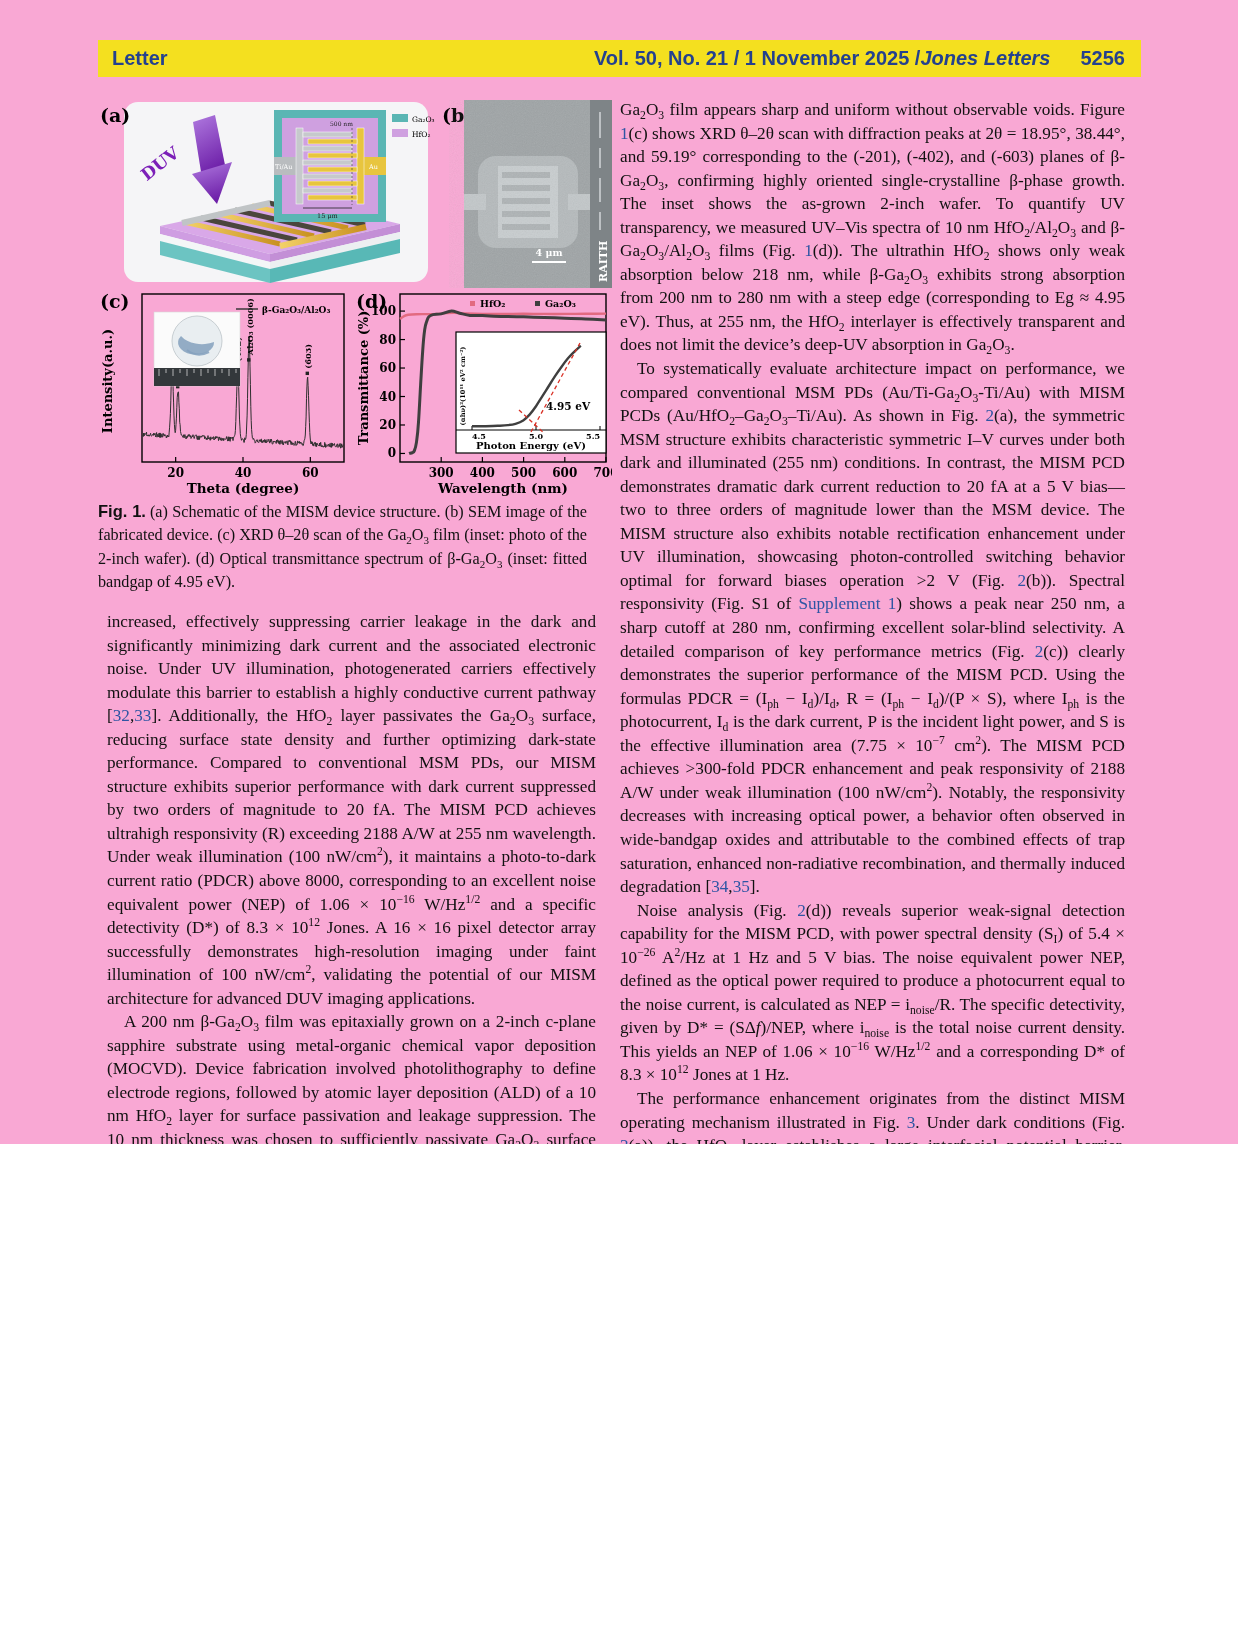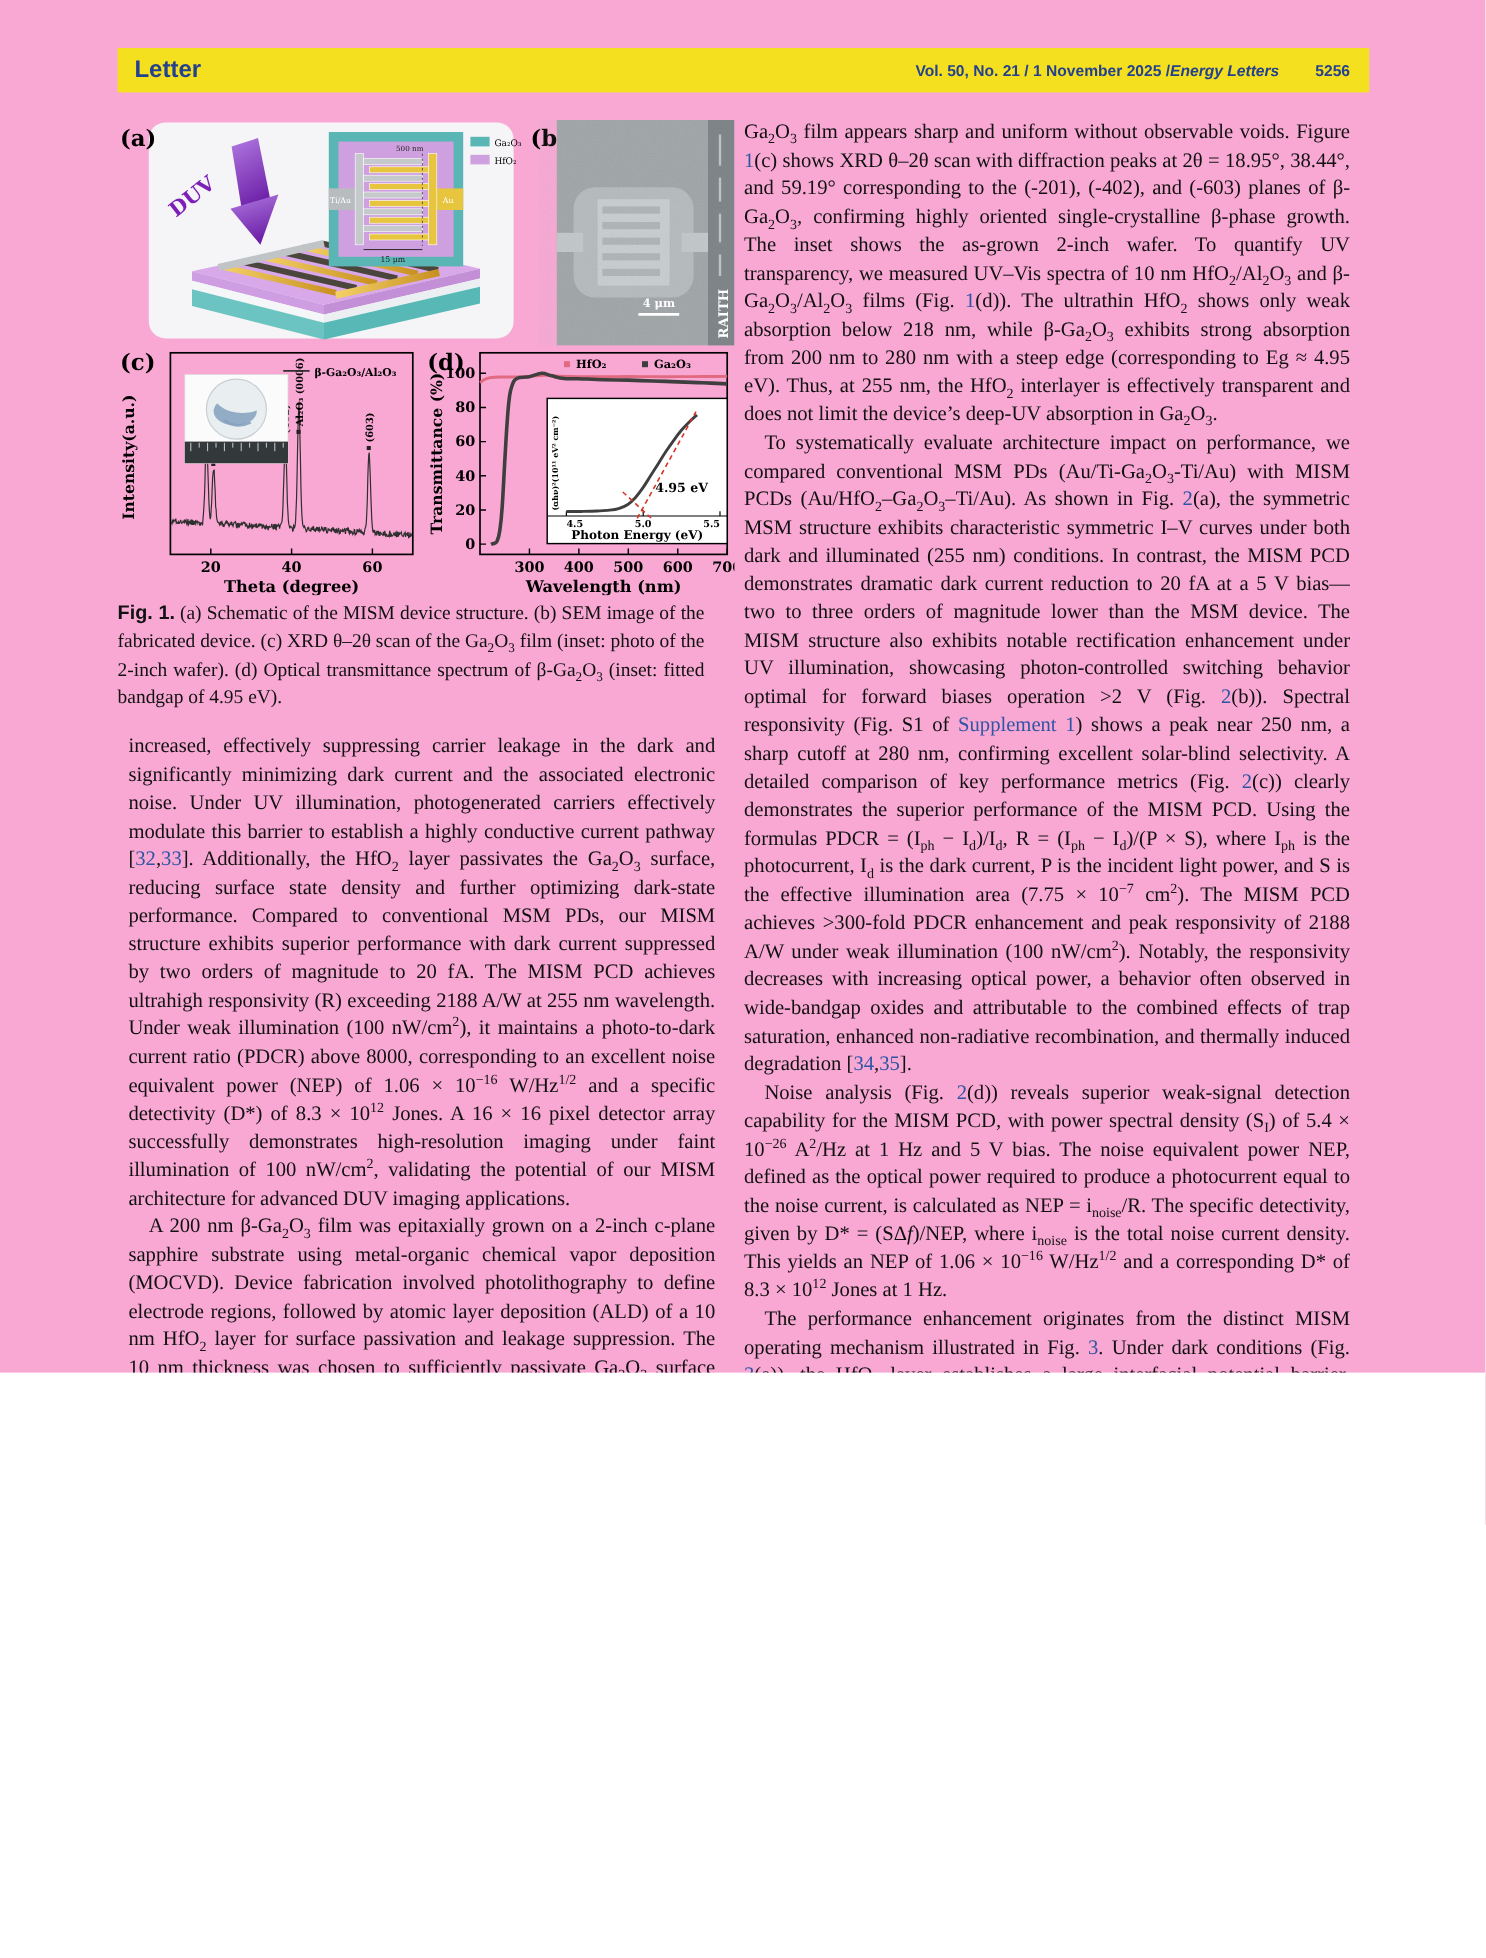--- a/index.html
+++ b/index.html
@@ -3,21 +3,21 @@
 <meta charset="utf-8">
 <style>
   html,body{margin:0;padding:0;background:#ffffff;}
   .page{position:relative;width:1238px;height:1144px;background:#f9a8d4;overflow:hidden;
         font-family:"Liberation Serif","DejaVu Serif",serif;color:#111;}
   
   .hdr{position:absolute;left:98px;top:40px;width:1043px;height:37px;background:#F4E01F;
        display:flex;align-items:center;justify-content:space-between;box-sizing:border-box;
        padding:0 16px 0 14px;color:#24418E;font-family:"Liberation Sans","DejaVu Sans",sans-serif;}
   .hdr .sec{font-size:20px;font-weight:bold;}
-  .hdr .right{font-size:13px;font-weight:bold;display:flex;align-items:center;}
+  .hdr .right{font-size:20px;font-weight:bold;display:flex;align-items:center;}
   .hdr .right .jit{font-style:italic;}
   .hdr .right .pg{margin-left:30px;}
   
   .fig{position:absolute;left:98px;top:96px;width:514px;height:400px;}
   .fig svg{position:absolute;}
   #svg-a{left:0;top:2px;}
   #svg-b{left:342px;top:4px;}
   #svg-c{left:0;top:190px;}
   #svg-d{left:256px;top:190px;}
   svg text{font-family:"DejaVu Serif","Liberation Serif",serif;}
@@ -37,21 +37,21 @@
 </style>
 </head>
 <body>
 
 <div class="page">
 
   <div class="hdr">
     <span class="sec">Letter</span>
     <span class="right">
       <span>Vol. 50, No. 21 / 1 November 2025 / </span>
-      <span class="jit">Energy Letters</span>
+      <span class="jit">Jones Letters</span>
       <span class="pg">5256</span>
     </span>
   </div>
 
   <div class="fig">
 
     <svg id="svg-a" width="342" height="188" viewBox="0 0 342 188">
       <defs>
         <linearGradient id="duvG" x1="0" y1="0" x2="0.3" y2="1">
           <stop offset="0" stop-color="#b07ae0"></stop>

